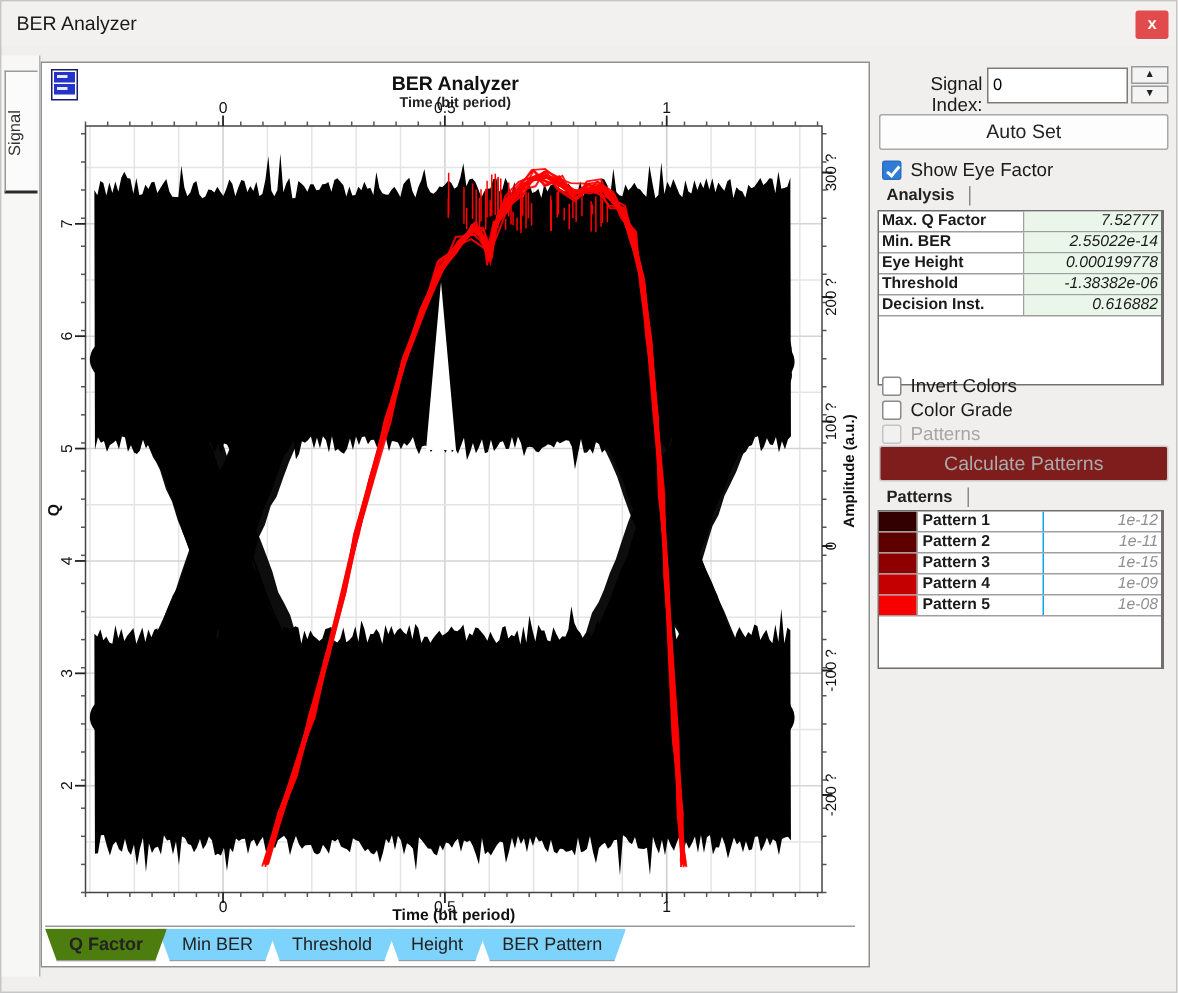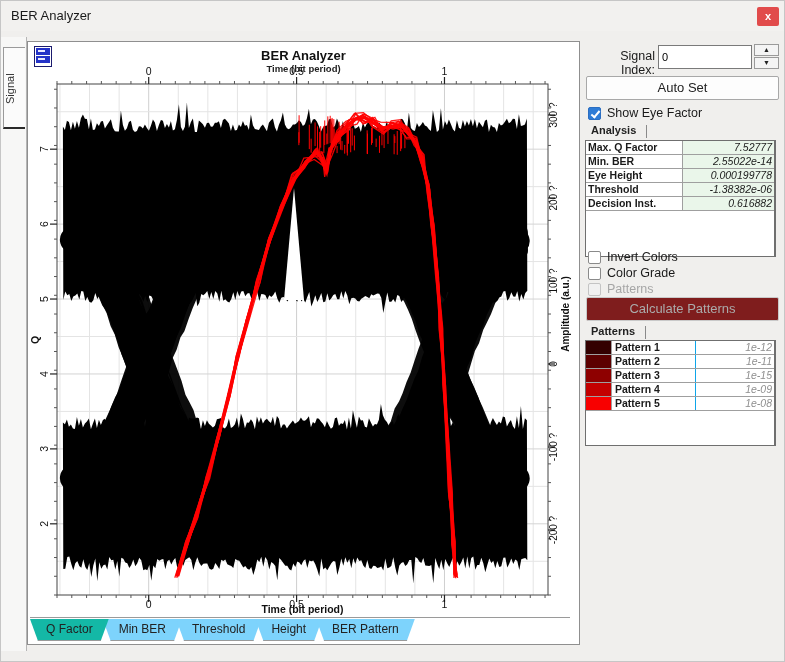--- a/index.html
+++ b/index.html
@@ -15,21 +15,21 @@
   .plot-panel{position:absolute;left:26px;top:40px;width:553px;height:604px;background:#ffffff;border:1px solid #8f8f8f;box-sizing:border-box;}
   .corner-icon{position:absolute;left:6px;top:4px;width:16px;height:19px;background:#fff;border:1px solid #1b1b6e;}
   .corner-icon i{display:block;height:7px;margin:1px;background:#2433c8;position:relative;}
   .corner-icon i::after{content:"";position:absolute;left:2px;top:2px;width:7px;height:2px;background:#e8e8ff;}
   .plot-title{position:absolute;left:0;top:6px;width:100%;text-align:center;font-size:13px;font-weight:bold;color:#111;}
   .plot-subtitle{position:absolute;left:0;top:21px;width:100%;text-align:center;font-size:9.5px;font-weight:bold;color:#222;}
   .chart-svg{position:absolute;left:0;top:0;}
   
   .sheet-tabs{position:absolute;left:2px;bottom:3px;height:22px;display:flex;align-items:stretch;border-top:1px solid #9a9a9a;padding-top:1px;width:540px;}
   .stab{position:relative;margin-right:-6px;padding:0 16px;background:#7dd3fc;clip-path:polygon(0 0,100% 0,calc(100% - 8px) 100%,8px 100%);font-size:12px;color:#222;line-height:21px;border-bottom:1px solid #9a9a9a;}
-  .stab.active{background:#14b8a6;font-weight:normal;z-index:2;}
+  .stab.active{background:#4d7c0f;font-weight:bold;z-index:2;}
   
   .right-panel{position:absolute;left:584px;top:38px;width:198px;bottom:0;font-size:12.5px;color:#1a1a1a;}
   .si-row{position:absolute;left:0;top:4px;width:100%;height:26px;}
   .si-label{position:absolute;left:0;top:6px;width:70px;text-align:right;}
   .si-input{position:absolute;left:73px;top:2px;width:86px;height:20px;border:1px solid #7a7a7a;background:#fff;font-size:11px;padding:1px 3px;font-family:"Liberation Sans",sans-serif;}
   .spinner{position:absolute;left:169px;top:1px;width:25px;height:26px;}
   .spin-btn{position:absolute;left:0;width:25px;height:12px;background:#f4f4f4;border:1px solid #9a9a9a;box-sizing:border-box;font-size:7px;line-height:10px;text-align:center;color:#222;}
   .spin-up{top:0;} .spin-down{top:13px;}
   .btn{position:absolute;left:1px;width:193px;height:24px;background:#fdfdfd;border:1px solid #a8a8a8;border-radius:2px;text-align:center;line-height:22px;font-size:13px;color:#222;box-sizing:border-box;}
   .btn.disabled{background:#7f1d1d;color:#ababab;border-color:#c9c9c9;}

